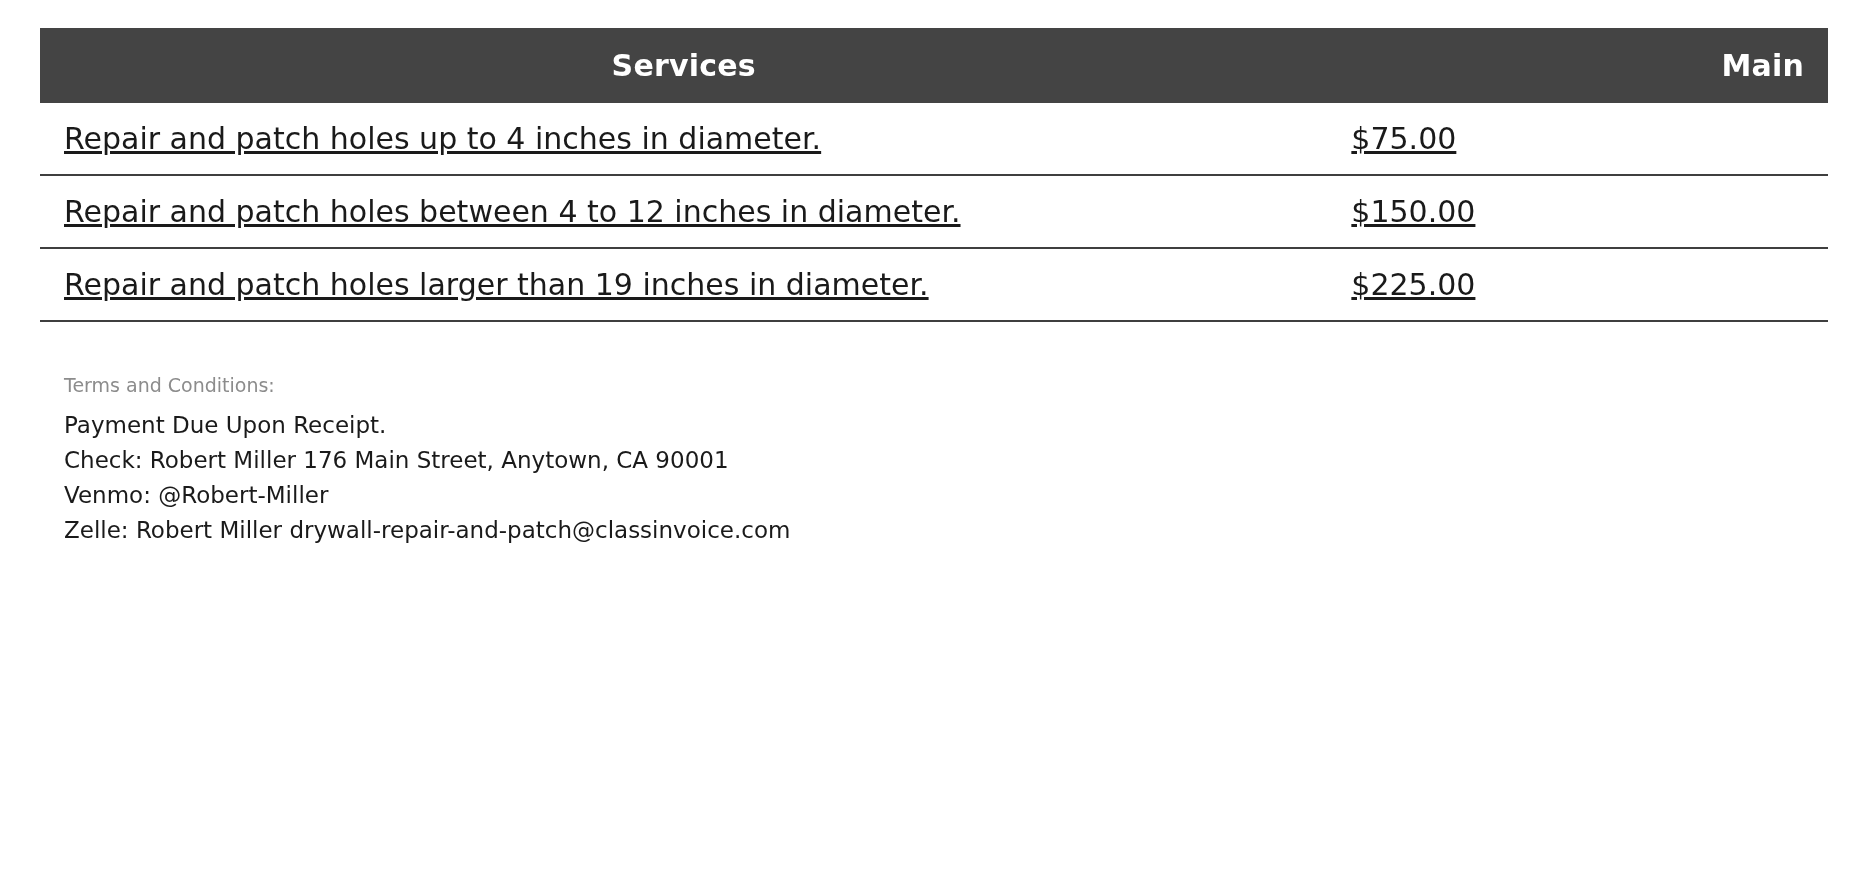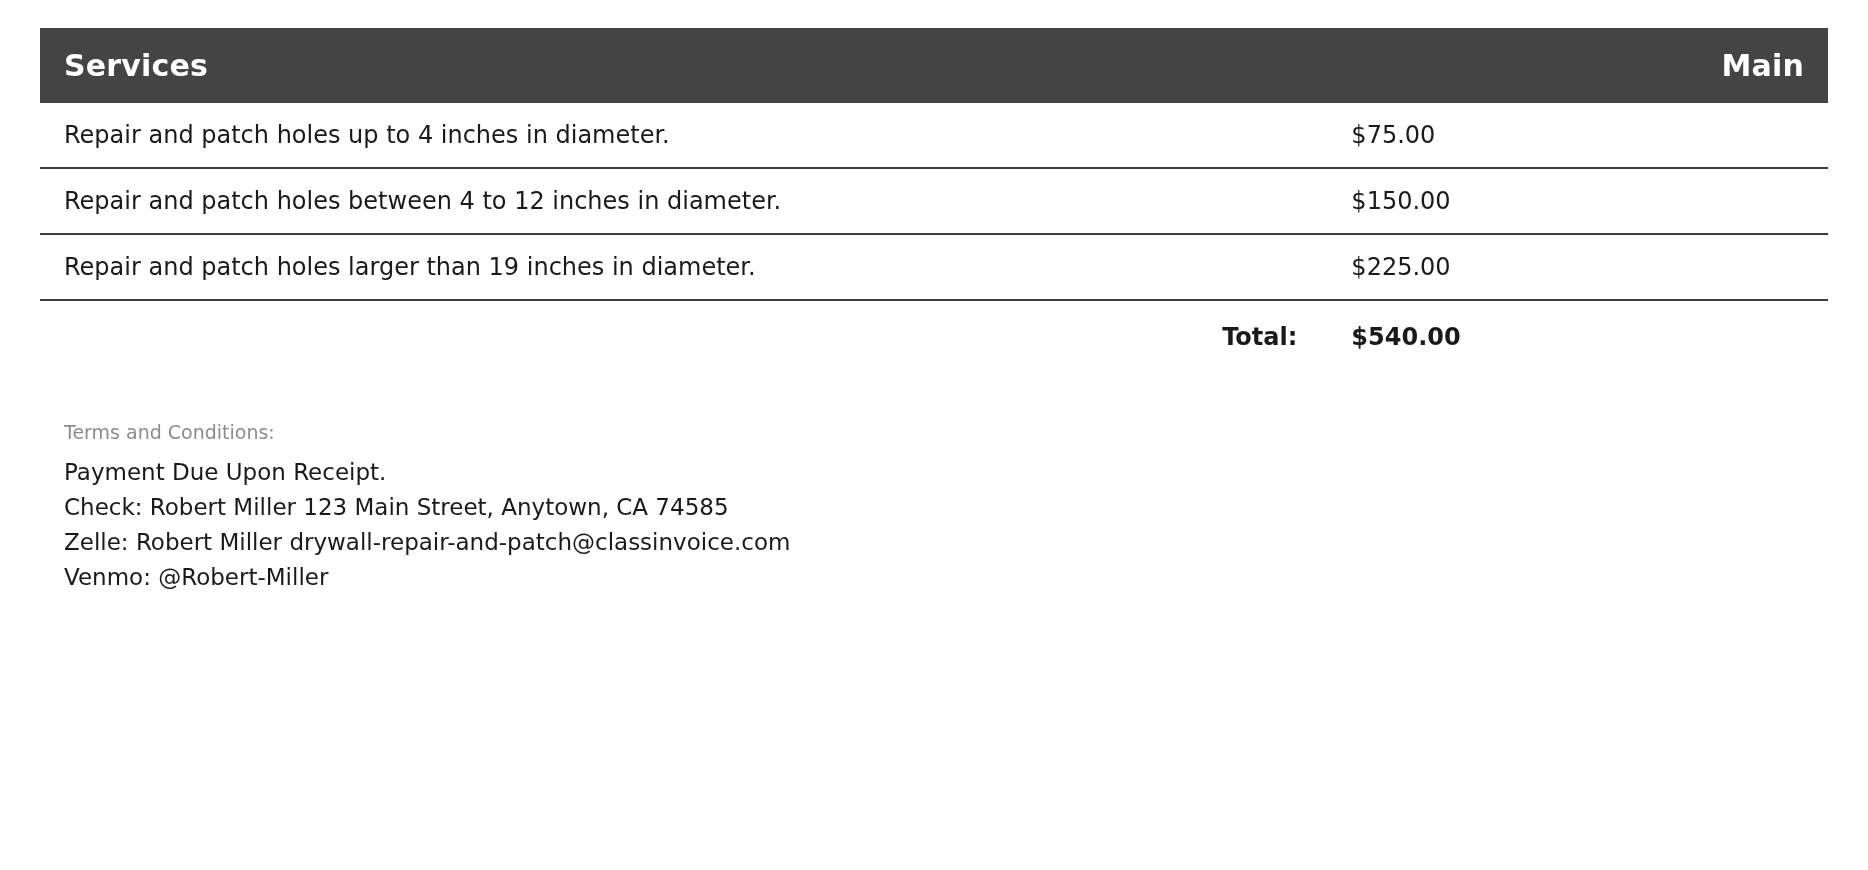--- a/index.html
+++ b/index.html
@@ -28,34 +28,35 @@
     border-collapse: collapse;
     table-layout: fixed;
   }
 
   .services-table thead th {
     background: #444444;
     color: #ffffff;
     font-size: 30px;
     font-weight: bold;
     padding: 20px 24px;
-    text-align: left;
+    text-align: center;
     letter-spacing: 0.2px;
   }
   .services-table thead th.price-col {
     text-align: right;
   }
 
   .services-table tbody td {
-    font-size: 24px;
+    font-size: 30px;
     font-weight: normal;
     padding: 18px 24px 18px 24px;
     border-bottom: 2px solid #3f3f3f;
     vertical-align: middle;
     color: #1a1a1a;
+    text-decoration: underline;
   }
   .services-table tbody td.price-col {
     white-space: nowrap;
   }
 
   .services-table tbody tr.total-row td {
     border-bottom: none;
     font-weight: bold;
     padding-top: 22px;
   }
@@ -103,28 +104,24 @@
         <td class="price-col">$75.00</td>
       </tr>
       <tr>
         <td class="service-col">Repair and patch holes between 4 to 12 inches in diameter.</td>
         <td class="price-col">$150.00</td>
       </tr>
       <tr>
         <td class="service-col">Repair and patch holes larger than 19 inches in diameter.</td>
         <td class="price-col">$225.00</td>
       </tr>
-      <tr class="total-row">
-        <td class="total-label">Total:</td>
-        <td class="price-col">$540.00</td>
-      </tr>
     </tbody>
   </table>
 
   <div class="terms">
     <div class="terms-title">Terms and Conditions:</div>
     <div class="terms-line">Payment Due Upon Receipt.</div>
-    <div class="terms-line">Check: Robert Miller 123 Main Street, Anytown, CA 74585</div>
+    <div class="terms-line">Check: Robert Miller 176 Main Street, Anytown, CA 90001</div>
+    <div class="terms-line">Venmo: @Robert-Miller</div>
     <div class="terms-line">Zelle: Robert Miller drywall-repair-and-patch@classinvoice.com</div>
-    <div class="terms-line">Venmo: @Robert-Miller</div>
   </div>
 
 </div>
 
 </body></html>

